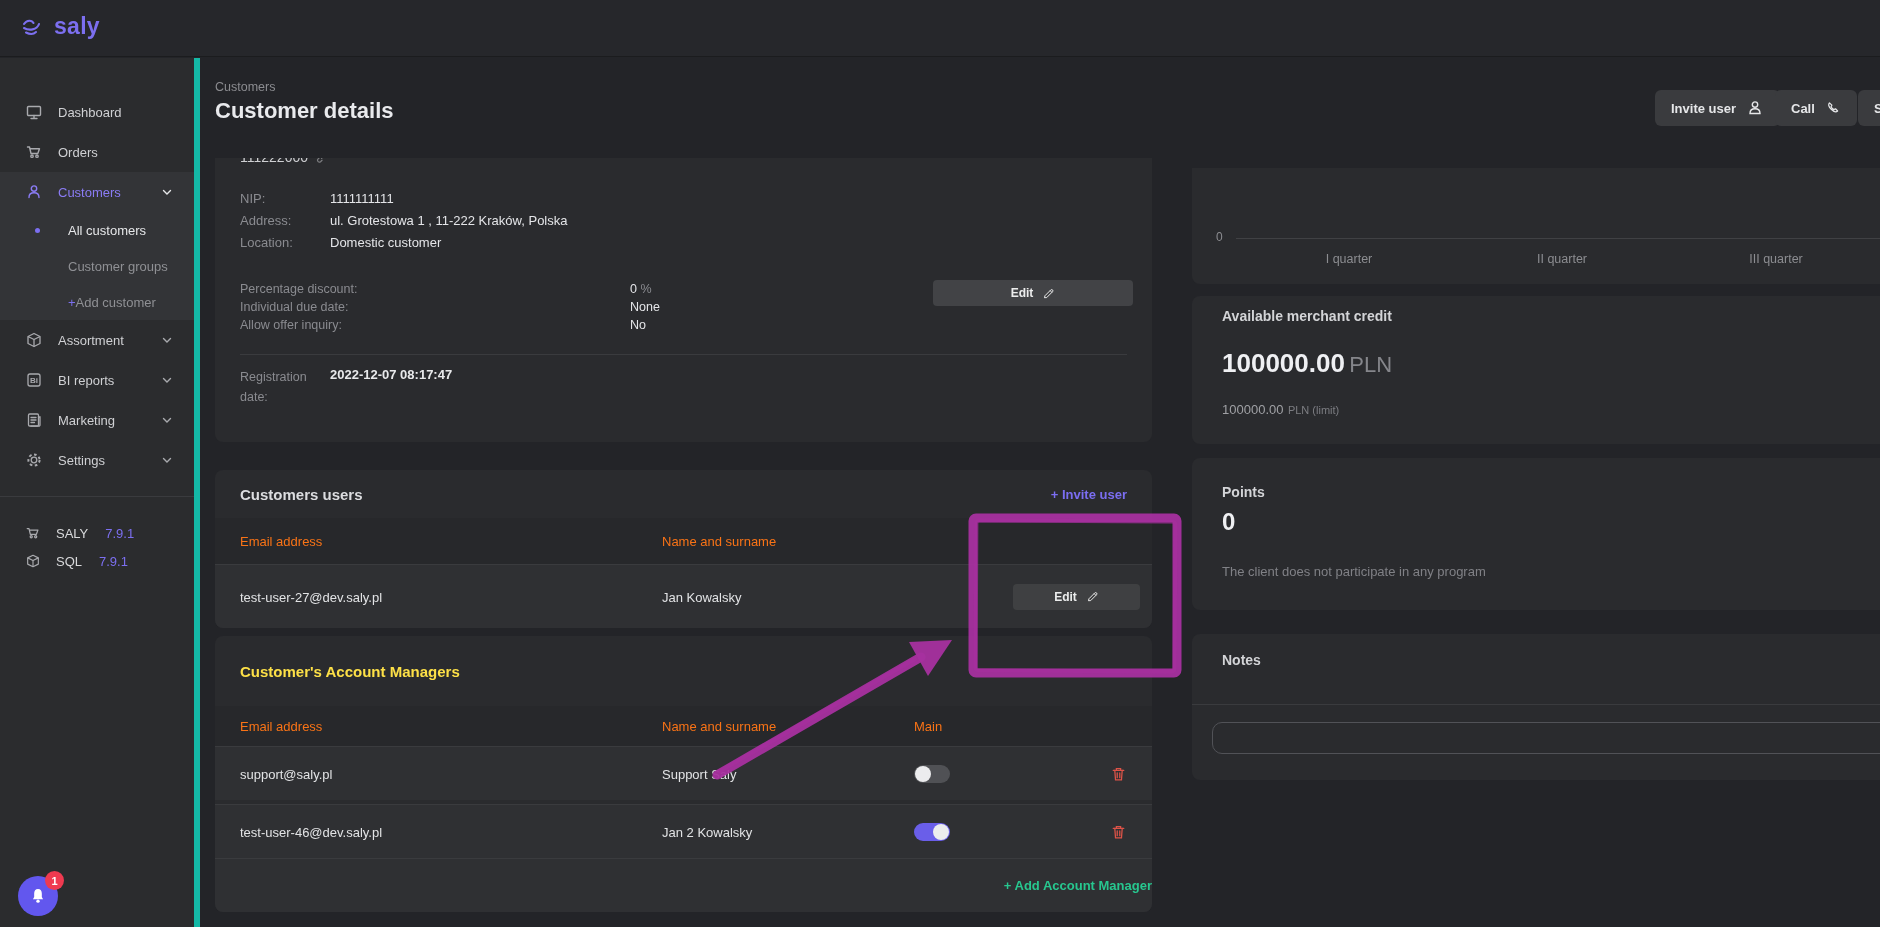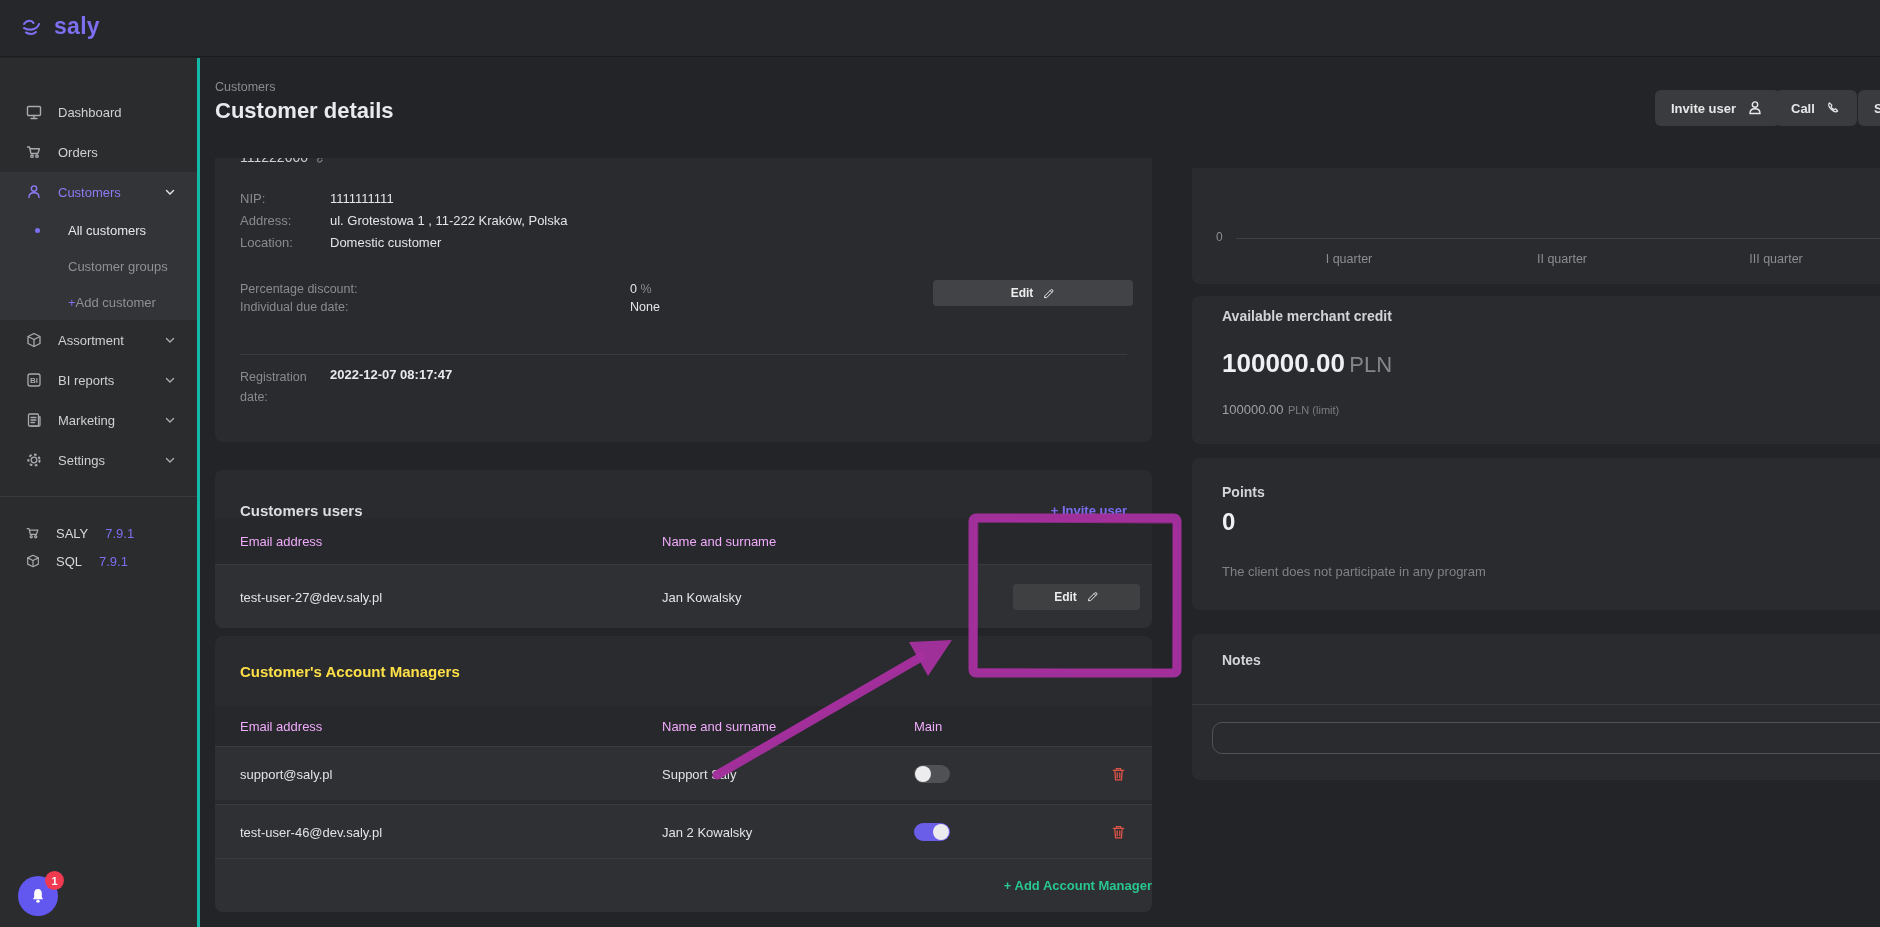--- a/index.html
+++ b/index.html
@@ -11,21 +11,21 @@
   svg { display:block; }
 
   
   .topbar { position:absolute; left:0; top:0; width:1880px; height:57px;
             background:#26272b; border-bottom:1px solid #1b1c1e; z-index:5; }
   .logo { position:absolute; left:22px; top:13px; display:flex; align-items:center; gap:6px; }
   .logo-text { font-size:23px; font-weight:bold; color:#7c6ff0; letter-spacing:0.3px; }
 
   
   .sidebar { position:absolute; left:0; top:58px; width:200px; bottom:0;
-             background:#2b2c2e; border-right:3px solid #14b8a6; z-index:4; }
+             background:#2b2c2e; border-right:6px solid #14b8a6; z-index:4; }
   .nav { padding-top:34px; }
   .nav-item { height:40px; display:flex; align-items:center; padding-left:25px;
               gap:15px; font-size:13px; color:#cfd0d3; cursor:pointer; position:relative; }
   .nav-item .chev { position:absolute; right:20px; }
   .nav-group-active { background:#333437; }
   .nav-item.active-parent { color:#8b7cf5; }
   .sub-item { height:36px; display:flex; align-items:center; padding-left:68px;
               font-size:13px; color:#8f9094; position:relative; }
   .sub-item.on { color:#e6e7e9; }
   .sub-dot { position:absolute; left:35px; width:5px; height:5px; border-radius:50%; background:#7c6ff0; }
@@ -52,21 +52,21 @@
   .card { position:absolute; background:#2a2b2e; border-radius:8px; }
 
   .field-lbl { color:#8a8b90; }
   .divider-h { position:absolute; left:25px; right:25px; height:1px; background:#3a3b3e; }
 
   .btn-edit { background:#424346; border-radius:4px; color:#eceded; font-size:12px; font-weight:600;
               display:flex; align-items:center; justify-content:center; gap:9px; cursor:pointer; }
 
   .tbl-head { position:absolute; left:0; right:0; background:#27282b; }
   .tbl-row  { position:absolute; left:0; right:0; background:#2f3033; border-top:1px solid #3a3b3e; }
-  .th-txt { position:absolute; font-size:13px; color:#f0abfc; top:50%; transform:translateY(-50%); }
+  .th-txt { position:absolute; font-size:13px; color:#f97316; top:50%; transform:translateY(-50%); }
   .td-txt { position:absolute; font-size:13px; color:#e2e3e5; top:50%; transform:translateY(-50%); }
 
   .link-purple { color:#7b6ef2; font-size:13px; font-weight:600; cursor:pointer; }
   .link-green  { color:#27c78f; font-size:13px; font-weight:600; cursor:pointer; }
 
   .toggle { width:36px; height:18px; border-radius:9px; background:#505155; position:relative; cursor:pointer; }
   .toggle .knob { position:absolute; top:1px; left:1px; width:16px; height:16px; border-radius:50%; background:#ececee; }
   .toggle.on { background:#6a5ee9; }
   .toggle.on .knob { left:auto; right:1px; }
 
@@ -294,20 +294,24 @@
           <span>Domestic customer</span>
         </div>
     </div>
 
     <div style="position:absolute; left:25px; top:122px; font-size:12.5px; line-height:18px;">
       <div style="display:flex;"><span class="field-lbl" style="width:390px;">Percentage discount:</span><span>0</span>&nbsp;<span class="field-lbl">%</span></div>
       <div style="display:flex;">
           <span class="field-lbl" style="width:390px;">Individual due date:</span>
           <span>None</span>
         </div>
+      <div style="display:flex;">
+          <span class="field-lbl" style="width:390px;">Allow offer inquiry:</span>
+          <span>No</span>
+        </div>
     </div>
 
     <div class="btn-edit" style="position:absolute; left:718px; top:122px; width:200px; height:26px;">
       <span>Edit</span>
       <span>
         <svg width="13" height="13" viewBox="0 0 16 16" fill="none" stroke="#eceded" stroke-width="1.2" stroke-linejoin="round">
           <path d="M3 13.2 L3.6 10.8 L10.8 3.6 C11.4 3 12.4 3 13 3.6 C13.6 4.2 13.6 5.2 13 5.8 L5.8 13 L3 13.2 Z"></path>
             <path d="M10 4.4 L12.2 6.6"></path>
         </svg>
       </span>
@@ -315,21 +319,21 @@
 
     <div class="divider-h" style="top:196px;"></div>
 
     <div style="position:absolute; left:25px; top:209px; display:flex; font-size:12.5px;">
       <span class="field-lbl" style="width:90px; line-height:20px;"><span>Registration</span><br><span>date:</span></span>
       <span style="font-size:13px; font-weight:600; color:#e8e9eb;">2022-12-07 08:17:47</span>
     </div>
   </div>
 
   <div class="card" style="left:15px; top:412px; width:937px; height:158px; overflow:hidden;">
-    <div style="position:absolute; left:0; right:0; top:16px; height:48px; display:flex; align-items:center; justify-content:space-between; padding:0 25px;">
+    <div style="position:absolute; left:0; right:0; top:0; height:48px; display:flex; align-items:center; justify-content:space-between; padding:0 25px;">
       <span style="font-size:15px; font-weight:600; color:#dcdde0;">Customers users</span>
       <span class="link-purple">+ Invite user</span>
     </div>
     <div class="tbl-head" style="top:48px; height:46px;">
       <span class="th-txt" style="left:25px;">Email address</span>
       <span class="th-txt" style="left:447px;">Name and surname</span>
     </div>
     <div class="tbl-row" style="top:94px; height:64px;">
       <span class="td-txt" style="left:25px;">test-user-27@dev.saly.pl</span>
       <span class="td-txt" style="left:447px;">Jan Kowalsky</span>

